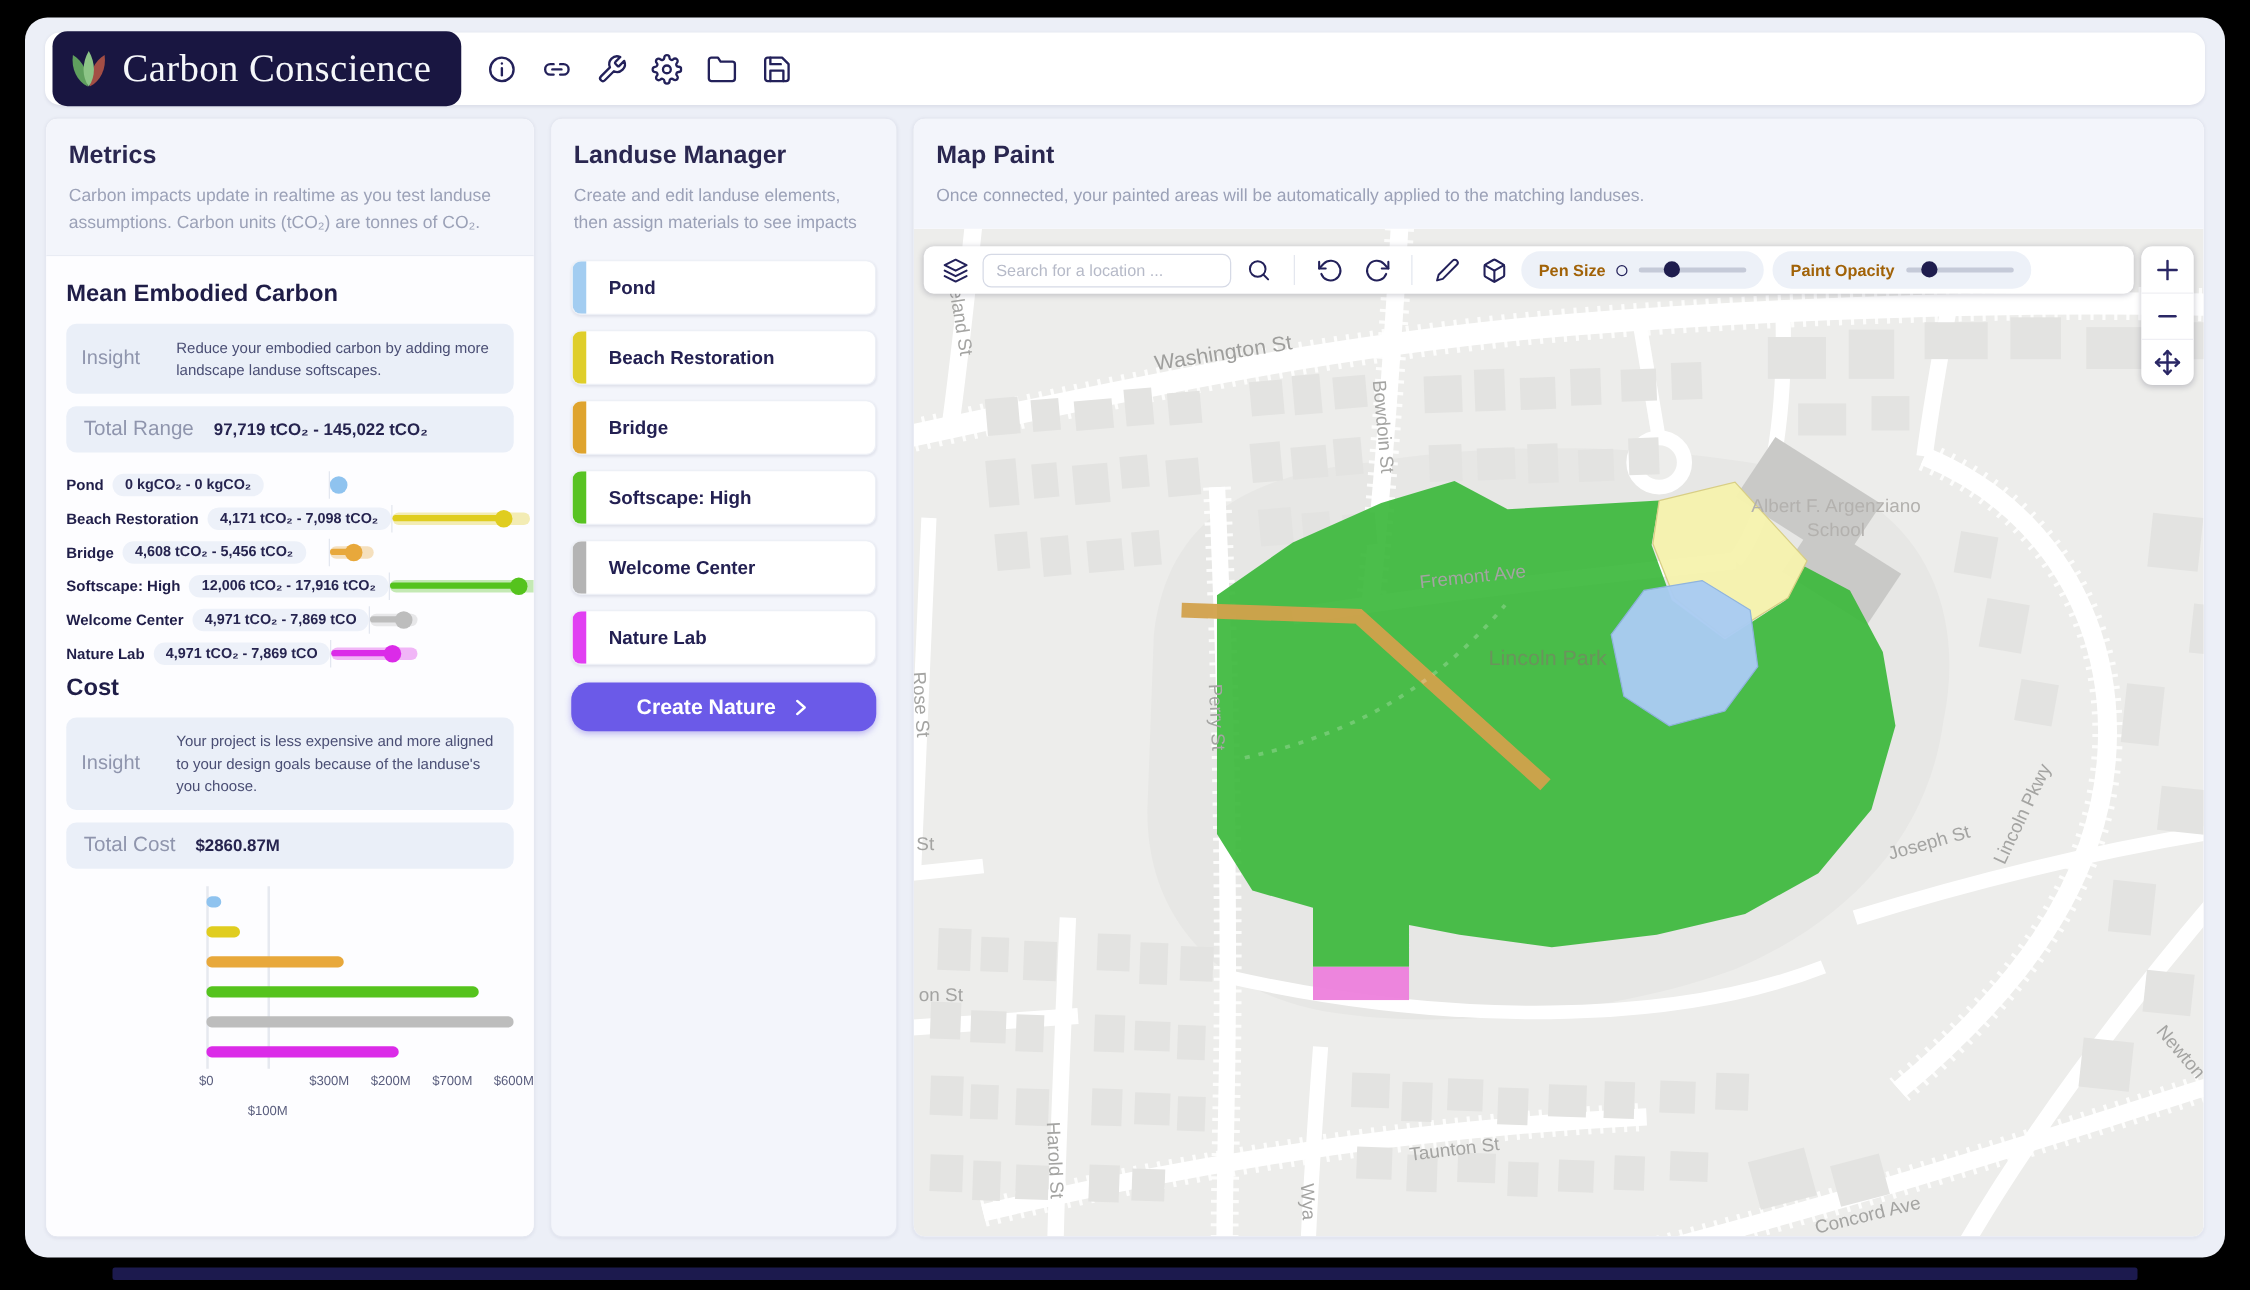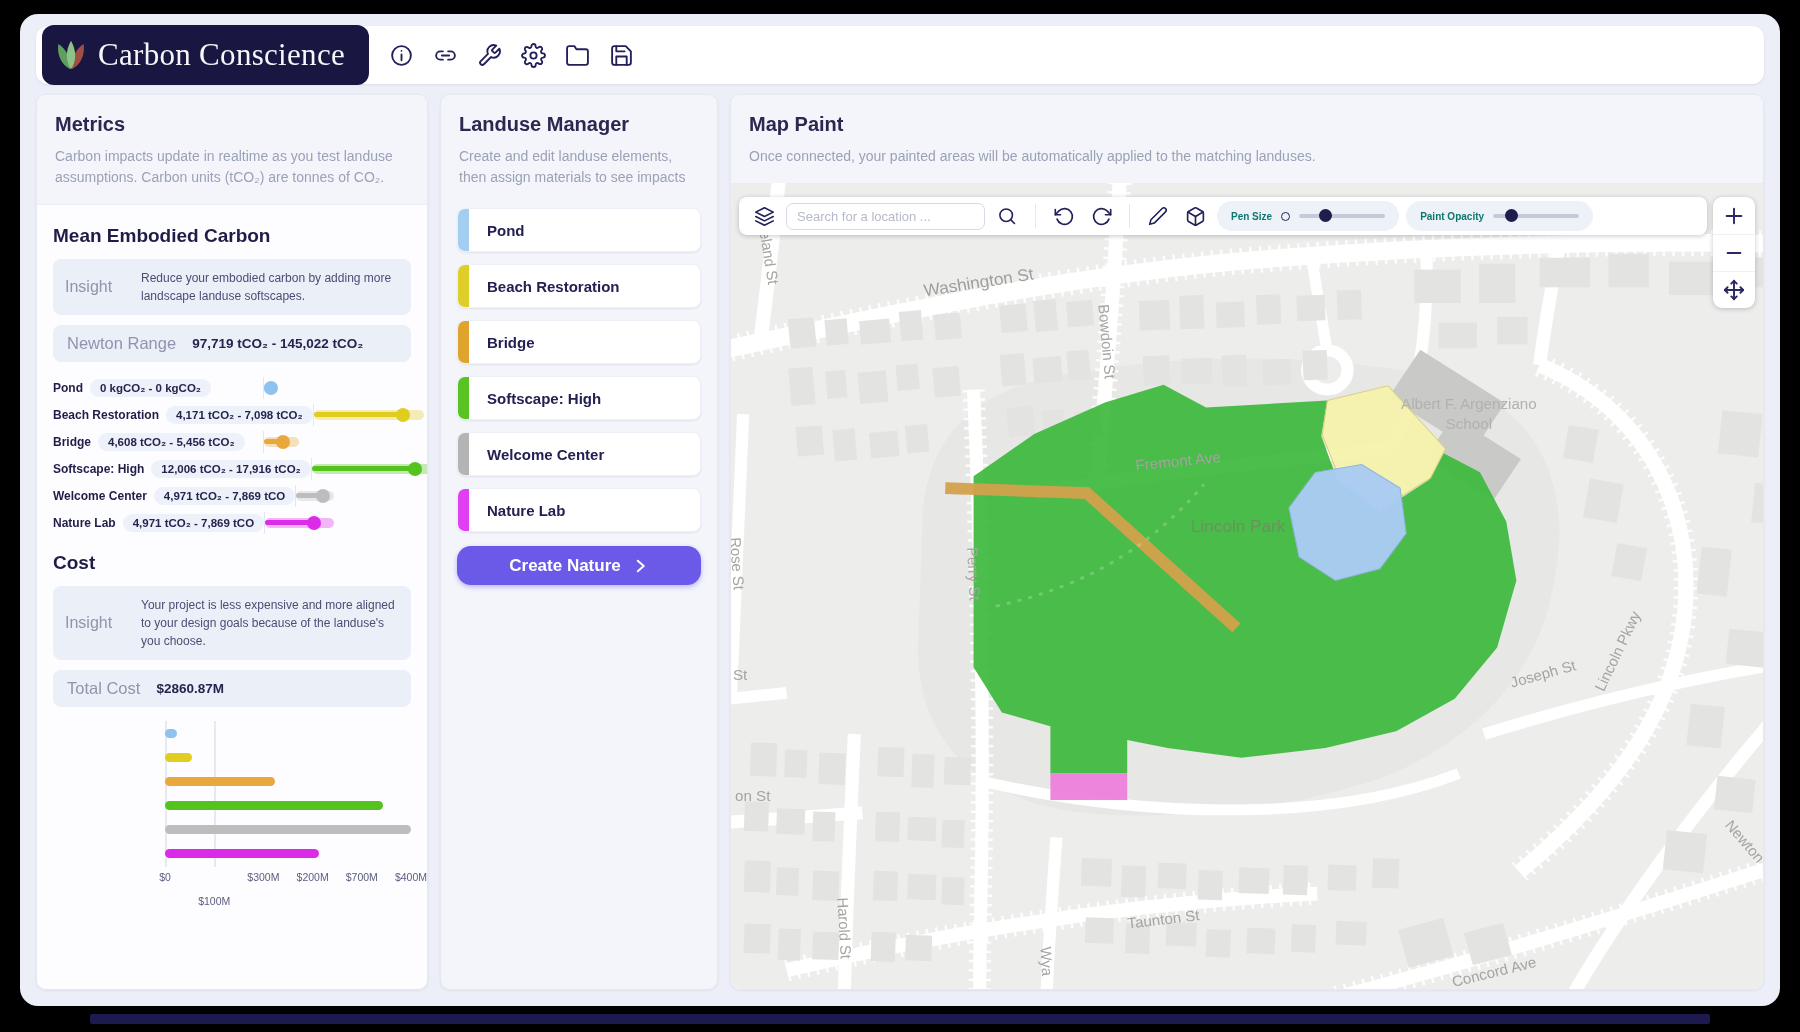--- a/index.html
+++ b/index.html
@@ -61,21 +61,21 @@
   .map-card .card-head{}
   .map-body{flex:1;position:relative;overflow:hidden;cursor:crosshair}
   .map-body > svg{position:absolute;inset:0;width:100%;height:100%}
   .map-toolbar{position:absolute;top:14px;left:8px;right:56px;height:38px;background:#fff;border-radius:8px;box-shadow:0 1px 5px rgba(10,10,40,.22);display:flex;align-items:center;padding:0 10px;gap:7px;z-index:5}
   .tb-btn{width:30px;height:30px;border:none;background:transparent;border-radius:6px;display:flex;align-items:center;justify-content:center;cursor:pointer;flex:none}
   .tb-btn svg{stroke:#23215A;fill:none;stroke-width:1.9;stroke-linecap:round;stroke-linejoin:round}
   .tb-input{width:199px;height:27px;border:1.3px solid #D6DAE6;border-radius:7px;padding:0 10px;font-size:13px;color:#4A4E74;background:#fff;font-family:inherit}
   .tb-input::placeholder{color:#B6BAC8}
   .tb-div{width:1px;height:24px;background:#E4E7EF;margin:0 6px;flex:none}
   .tb-pill{background:#EDF1F8;border-radius:15px;height:30px;display:flex;align-items:center;padding:0 14px;gap:9px;flex:none}
-  .tb-pill-label{font-size:10px;font-weight:600;color:#0f766e;white-space:nowrap}
+  .tb-pill-label{font-size:13px;font-weight:600;color:#a16207;white-space:nowrap}
   .pen-preview{width:9px;height:9px;border:1.6px solid #23215A;border-radius:50%;flex:none}
   .track{width:86px;height:4px;background:#C5CAD8;border-radius:2px;position:relative;flex:none;cursor:pointer}
   .thumb{position:absolute;top:-5px;width:13px;height:13px;border-radius:50%;background:#1F1D4E}
   .zoom-stack{position:absolute;top:14px;right:8px;width:42px;background:#fff;border-radius:9px;box-shadow:0 1px 5px rgba(10,10,40,.22);z-index:5;overflow:hidden}
   .zoom-btn{width:42px;height:37px;border:none;background:transparent;display:flex;align-items:center;justify-content:center;cursor:pointer}
   .zoom-btn + .zoom-btn{border-top:1px solid #EFEFF4}
   .zoom-btn svg{stroke:#2A2765;fill:none;stroke-width:2.1;stroke-linecap:round;stroke-linejoin:round}
   .street{fill:#A4A4A2;font-size:15px}
   .street-lg{fill:#9E9E9C;font-size:17px}
 </style>
@@ -141,21 +141,21 @@
         <div class="card-title">Metrics</div>
         <div class="card-desc">Carbon impacts update in realtime as you test landuse assumptions. Carbon units (tCO₂) are tonnes of CO₂.</div>
       </div>
       <div class="metrics-body">
         <h3 class="sec-h">Mean Embodied Carbon</h3>
         <div class="insight">
           <span class="insight-label">Insight</span>
           <span class="insight-text">Reduce your embodied carbon by adding more landscape landuse softscapes.</span>
         </div>
         <div class="totalbox">
-          <span class="total-label">Newton Range</span>
+          <span class="total-label">Total Range</span>
           <span class="total-value">97,719 tCO₂ - 145,022 tCO₂</span>
         </div>
         <div class="mec" id="mec-chart">
             <div class="mec-row">
               <span class="mec-label">Pond</span>
               <span class="mec-pill">0 kgCO₂ - 0 kgCO₂</span>
               <div class="mec-chart">
                 <div class="mec-ext" style="width: 5%; background: rgba(143, 195, 239, 0.333);"></div>
                 <div class="mec-line" style="width: 5%; background: rgb(143, 195, 239);"></div>
                 <div class="mec-dot" style="left: calc(5% - 7px); background: rgb(143, 195, 239);"></div>
@@ -201,21 +201,21 @@
               <span class="mec-label">Nature Lab</span>
               <span class="mec-pill">4,971 tCO₂ - 7,869 tCO</span>
               <div class="mec-chart">
                 <div class="mec-ext" style="width: 47%; background: rgba(219, 43, 232, 0.333);"></div>
                 <div class="mec-line" style="width: 33%; background: rgb(219, 43, 232);"></div>
                 <div class="mec-dot" style="left: calc(33% - 7px); background: rgb(219, 43, 232);"></div>
               </div>
             </div>
           </div>
 
-        <h3 class="sec-h" style="margin-top:16px">Cost</h3>
+        <h3 class="sec-h" style="margin-top:4px">Cost</h3>
         <div class="insight">
           <span class="insight-label">Insight</span>
           <span class="insight-text">Your project is less expensive and more aligned to your design goals because of the landuse's you choose.</span>
         </div>
         <div class="totalbox">
           <span class="total-label">Total Cost</span>
           <span class="total-value">$2860.87M</span>
         </div>
         <div class="cost-chart" id="cost-chart">
             <div class="cost-grid">
@@ -239,21 +239,21 @@
             </div>
             <div class="cost-row">
               <div class="cost-bar" style="width: 62.4%; background: rgb(219, 43, 232);"></div>
             </div>
             <div class="cost-axis">
               <span class="cost-tick" style="left: 0%;">$0</span>
               <span class="cost-tick" style="left: 20%; margin-top: 24px;">$100M</span>
               <span class="cost-tick" style="left: 40%;">$300M</span>
               <span class="cost-tick" style="left: 60%;">$200M</span>
               <span class="cost-tick" style="left: 80%;">$700M</span>
-              <span class="cost-tick" style="left: 100%;">$400M</span>
+              <span class="cost-tick" style="left: 100%;">$600M</span>
             </div>
           </div>
       </div>
     </section>
 
     <section class="card landuse">
       <div class="card-head">
         <div class="card-title">Landuse Manager</div>
         <div class="card-desc">Create and edit landuse elements, then assign materials to see impacts</div>
       </div>

